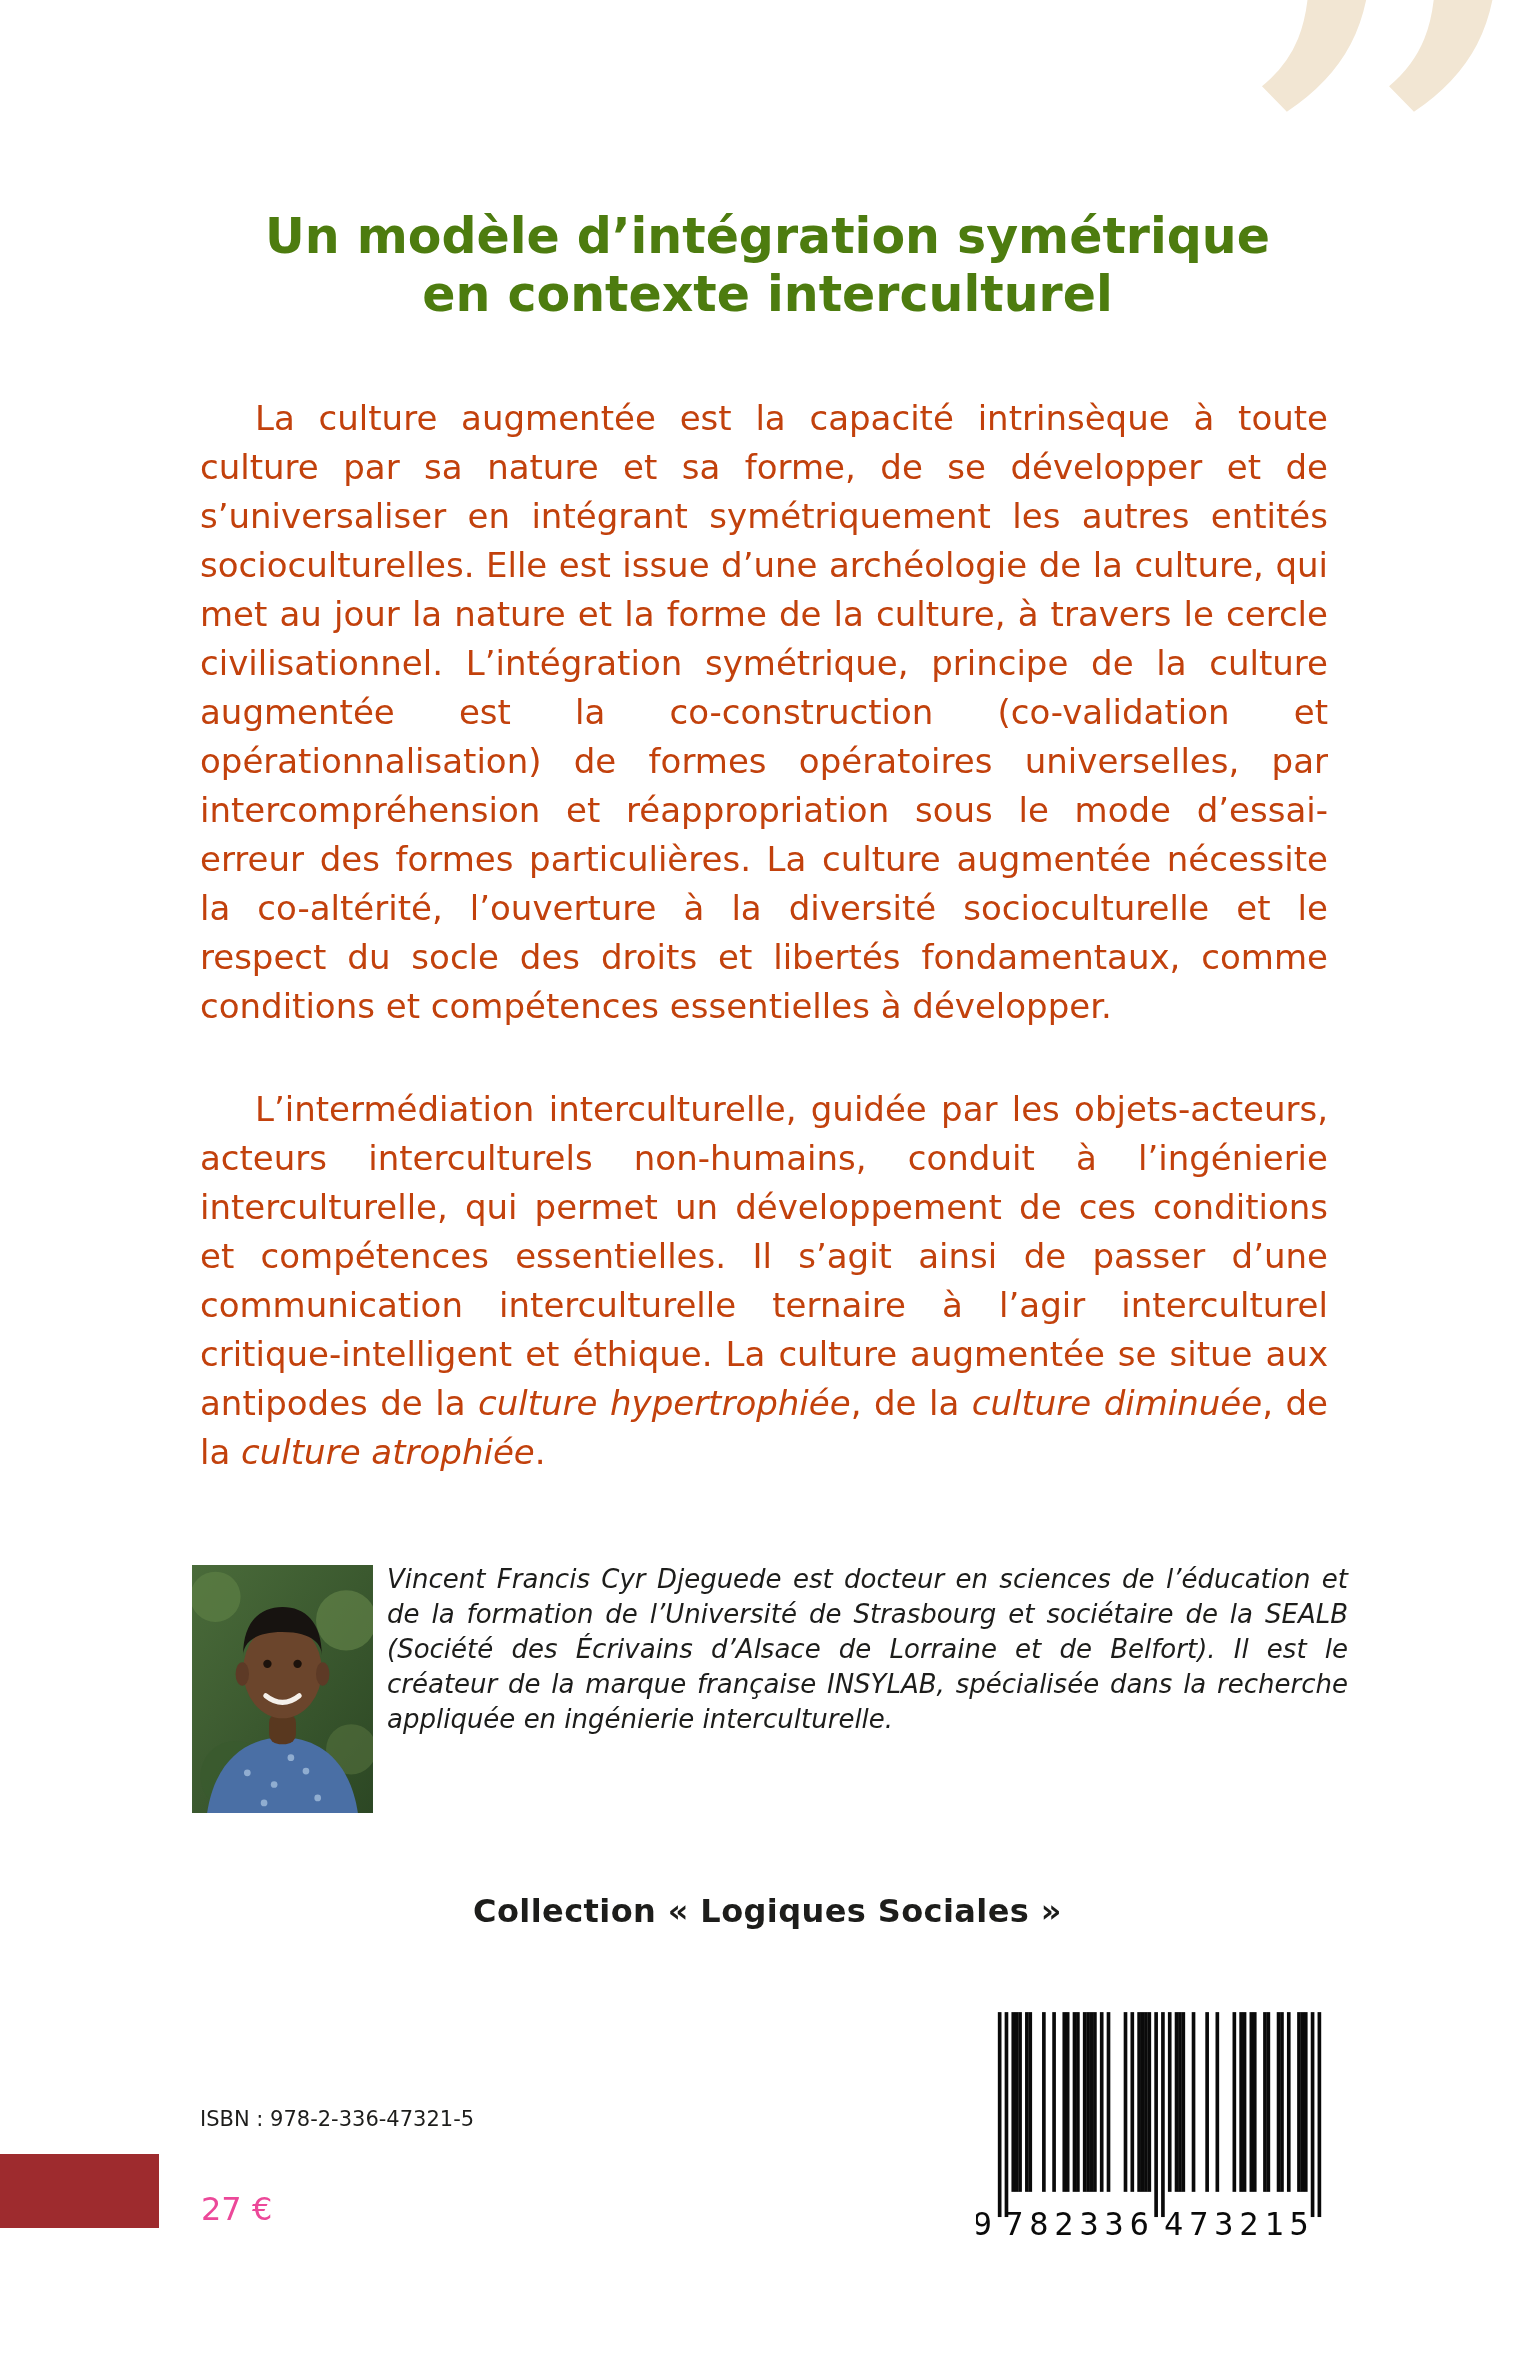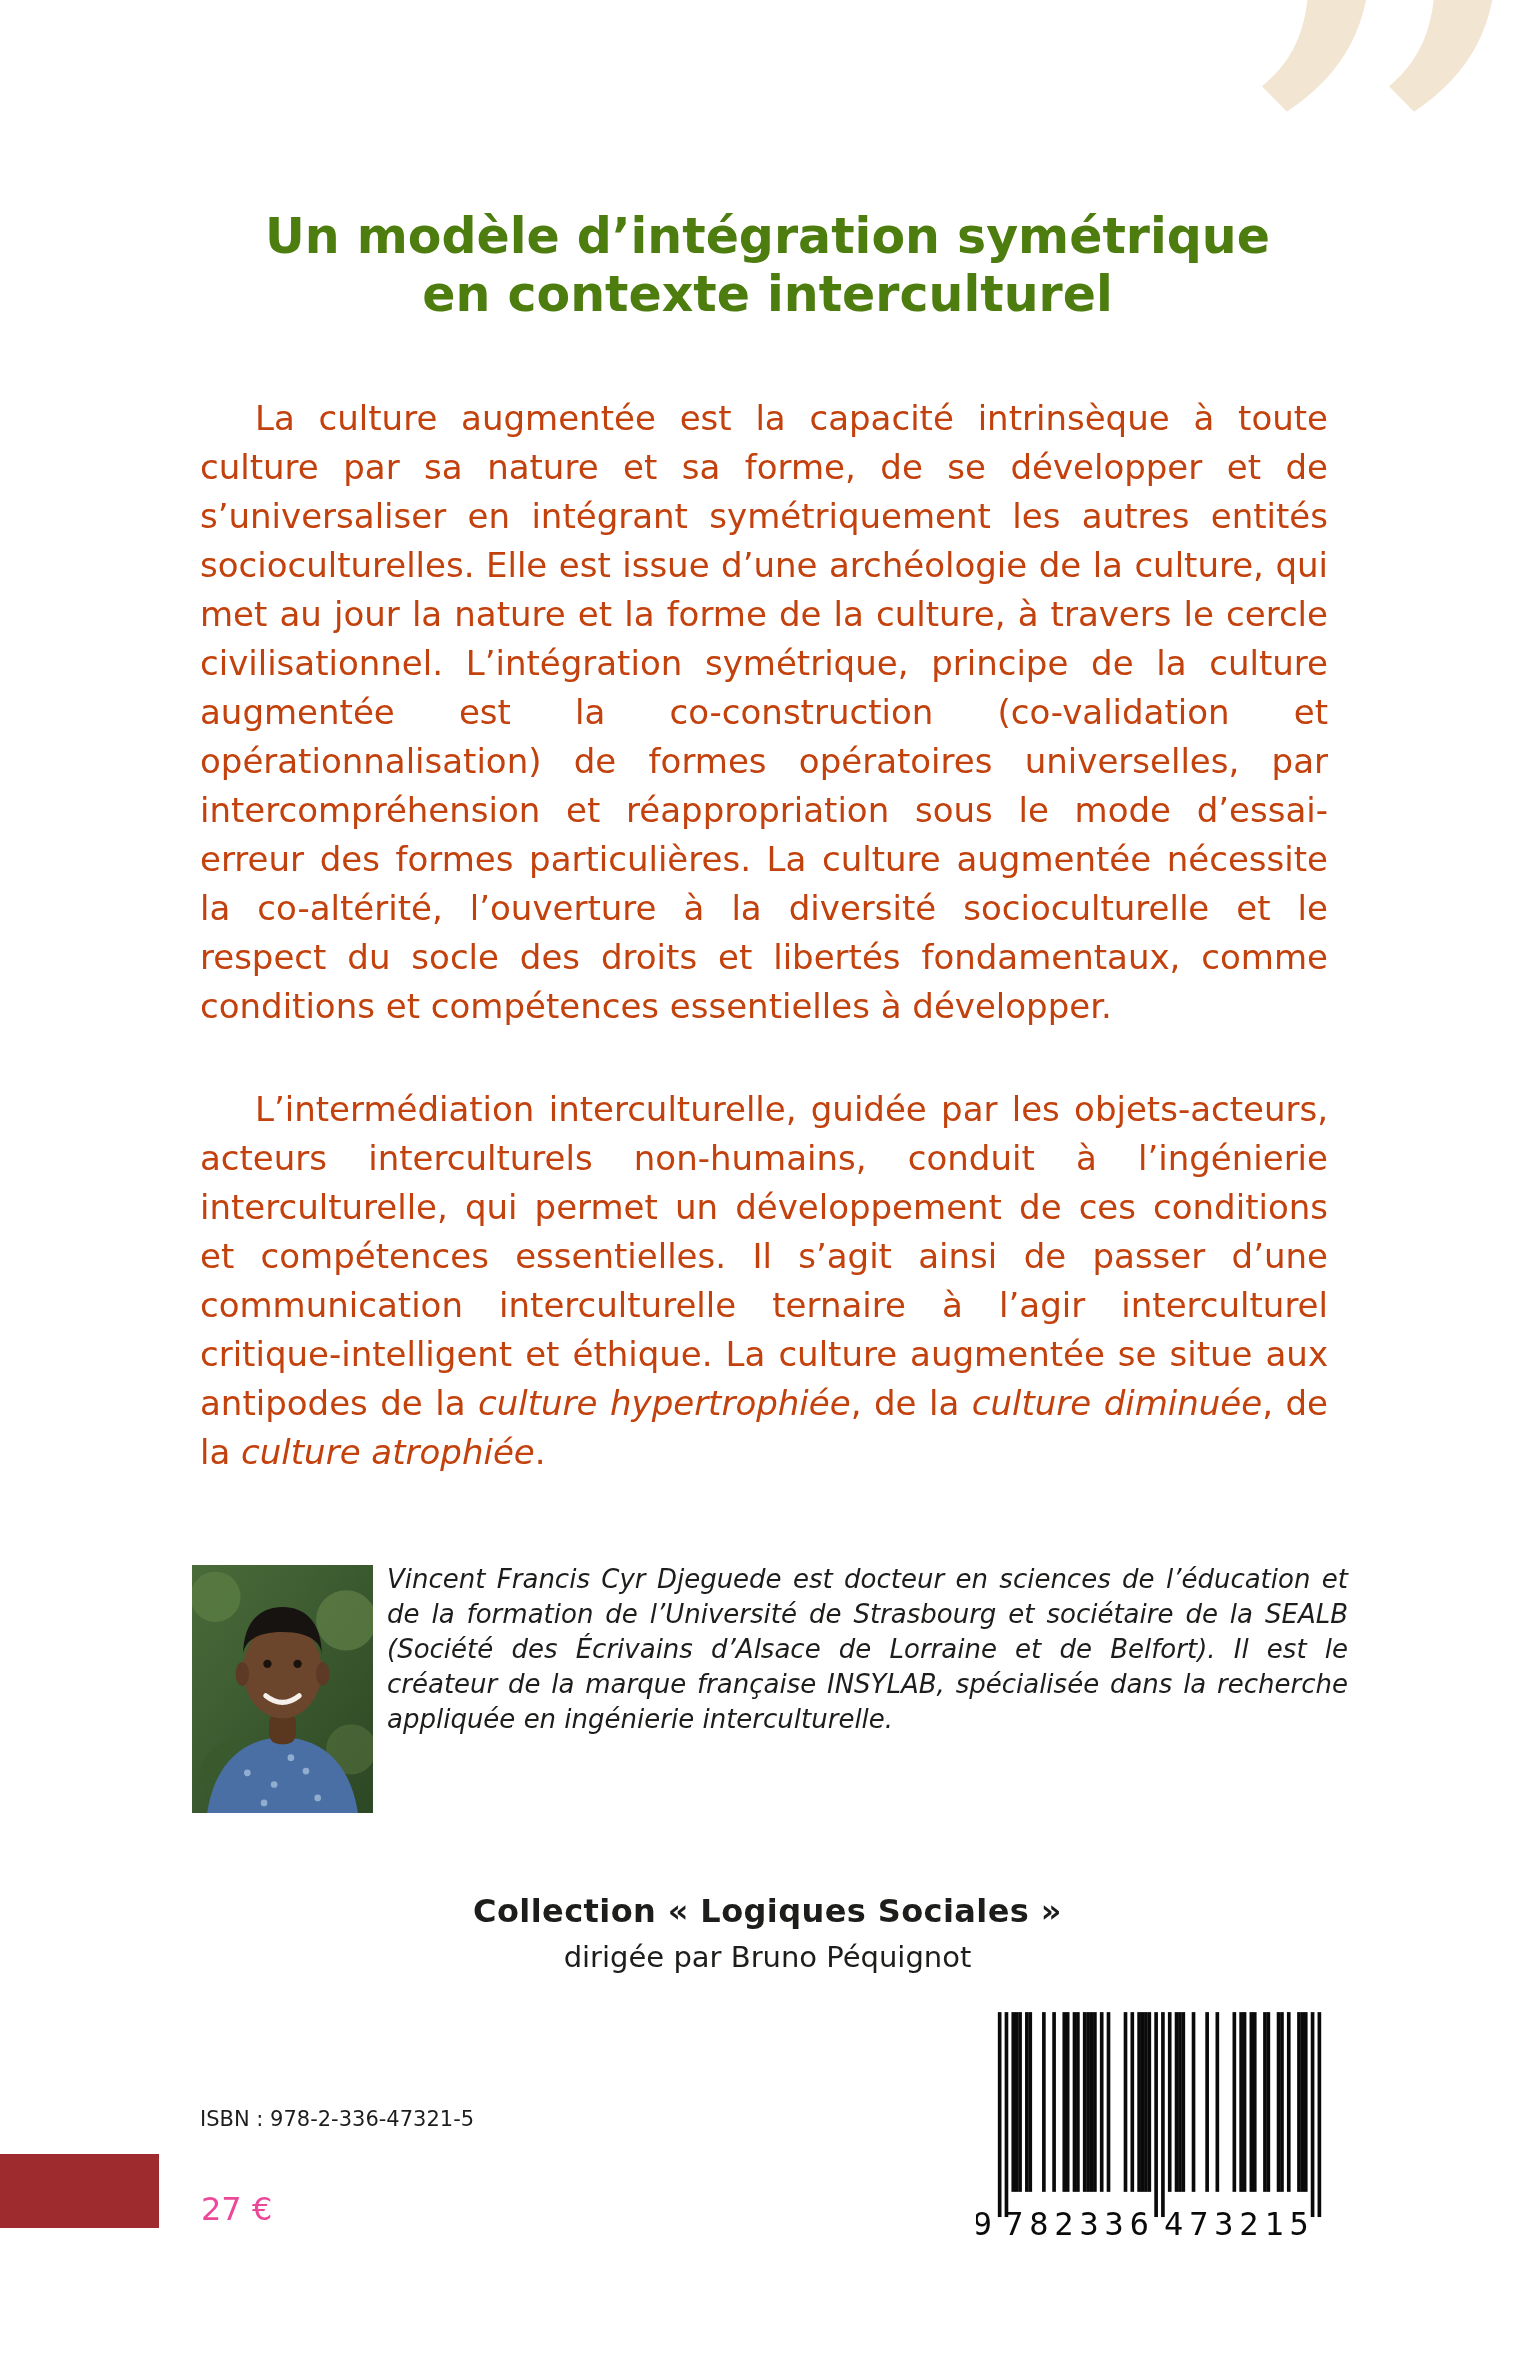--- a/index.html
+++ b/index.html
@@ -148,21 +148,20 @@
         <circle cx="90" cy="118" r="5" fill="#1c120c"></circle>
         <circle cx="126" cy="118" r="5" fill="#1c120c"></circle>
         <path d="M88,156 Q108,172 128,156" stroke="#f5f0ea" stroke-width="6" fill="none" stroke-linecap="round"></path>
       </svg>
     </div>
     <p class="bio-text"><span class="author-name">Vincent Francis Cyr Djeguede</span><span> est docteur en sciences de l’éducation et de la formation de l’Université de Strasbourg et sociétaire de la SEALB (Société des Écrivains d’Alsace de Lorraine et de Belfort). Il est le créateur de la marque française INSYLAB, spécialisée dans la recherche appliquée en ingénierie interculturelle.</span></p>
   </div>
 
   <div class="collection">
     <div class="collection-line1">Collection « Logiques Sociales »</div>
-    <div class="collection-line2">dirigée par Bruno Péquignot</div>
   </div>
 
   <div class="barcode">
     <svg id="barcode-svg" viewBox="0 0 412 270" width="346" height="227" fill="#0a0a0a">
         <rect x="26.00" y="0" width="4.35" height="244"></rect>
         <rect x="34.10" y="0" width="4.35" height="244"></rect>
         <rect x="42.20" y="0" width="4.35" height="214"></rect>
         <rect x="46.25" y="0" width="4.35" height="214"></rect>
         <rect x="50.30" y="0" width="4.35" height="214"></rect>
         <rect x="58.40" y="0" width="4.35" height="214"></rect>

